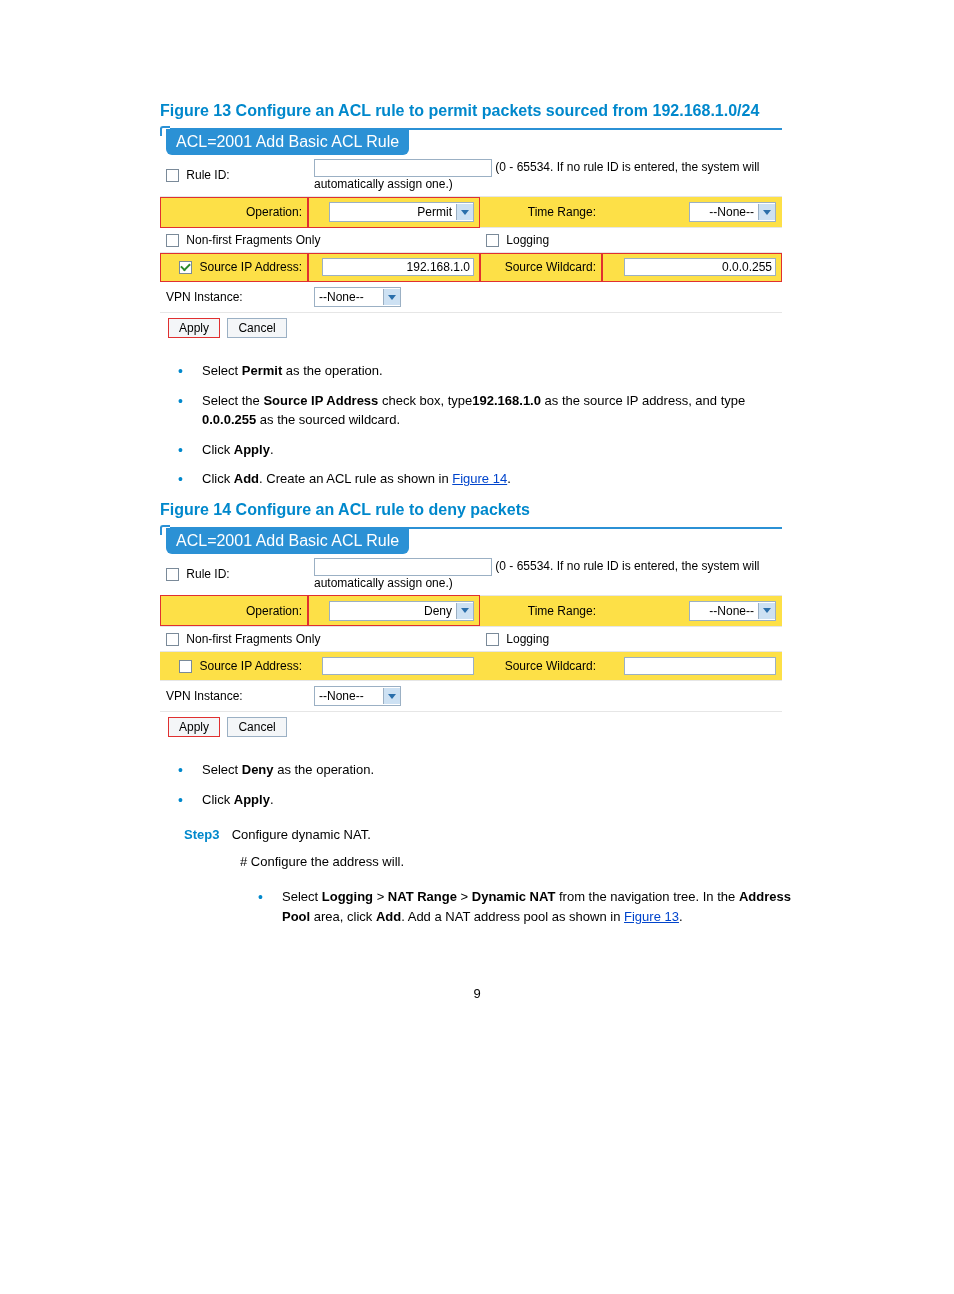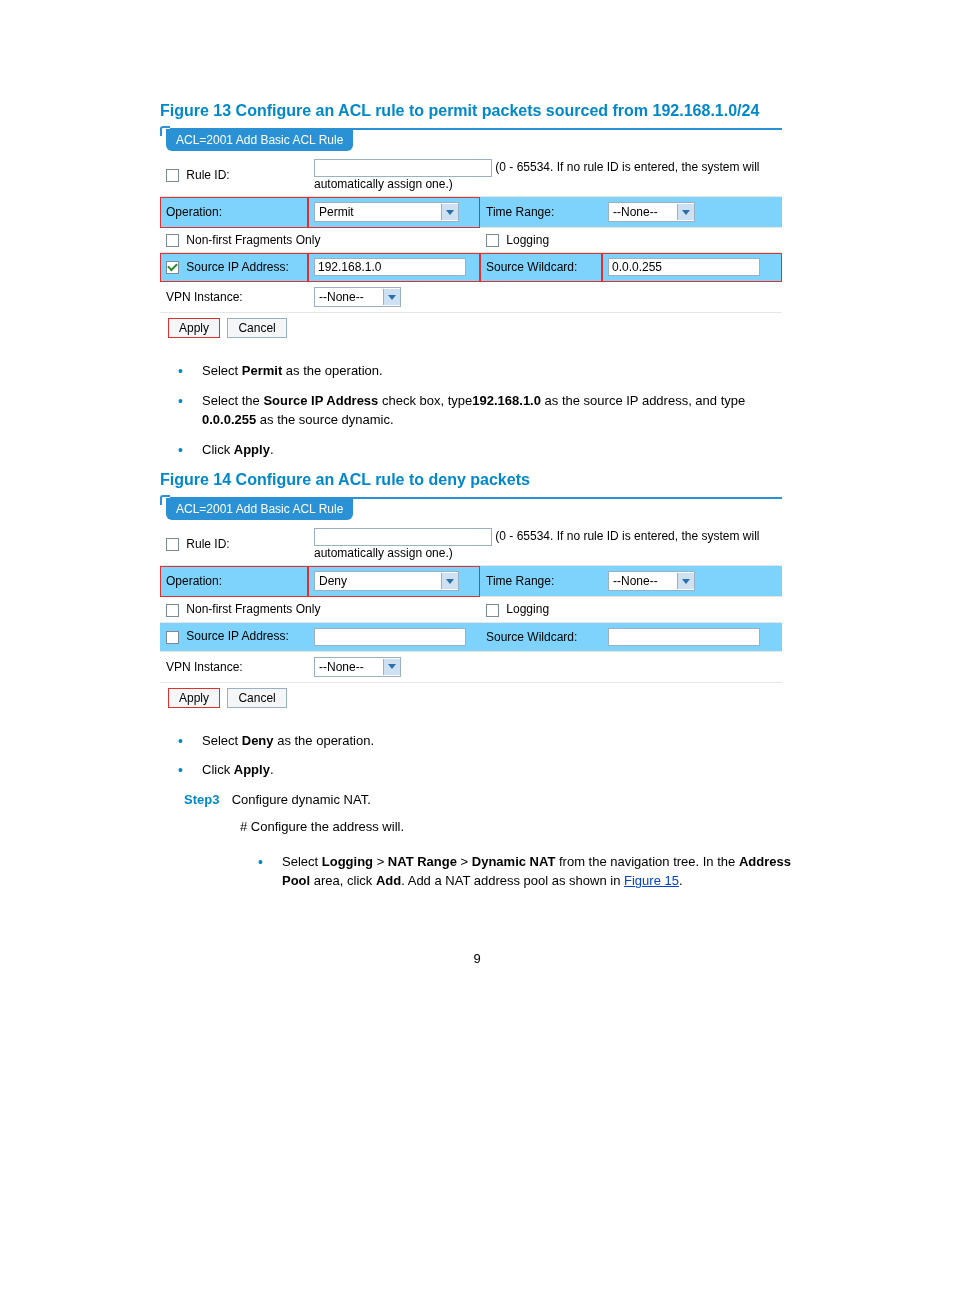--- a/index.html
+++ b/index.html
@@ -36,35 +36,35 @@
   .tab-bar {
     height: 24px;
     position: relative;
   }
   .tab {
     position: absolute;
     top: -1px;
     left: 6px;
     background: #2b91d5;
     color: #fff;
-    font-size: 12px;
+    font-size: 16px;
     padding: 4px 10px 4px 10px;
     border-radius: 0 0 6px 6px;
   }
   .form-table {
     width: 100%;
     border-collapse: collapse;
   }
   .form-table td {
     padding: 5px 6px;
     font-size: 12px;
     vertical-align: middle;
     border-bottom: 1px solid #e6e6e6;
   }
-  .row-gray td { background: #7dd3fc; }
+  .row-gray td { background: #fde047; text-align: right; }
   .row-white td { background: #fff; }
   .cb {
     display: inline-block;
     width: 11px; height: 11px;
     border: 1px solid #7a8a99;
     background: #fff;
     vertical-align: middle;
     margin-right: 4px;
     position: relative;
   }
@@ -150,21 +150,21 @@
   a.figlink { color: #0044cc; text-decoration: underline; }
   .step-label {
     color: #0088cc;
     font-weight: bold;
     display: inline-block;
     width: 44px;
     margin-left: -56px;
   }
   .step-block {
     padding-left: 80px;
-    margin-top: 12px;
+    margin-top: 18px;
     position: relative;
   }
   .step-row { margin-left: -80px; padding-left: 80px; position: relative; }
   .page-num { text-align: center; margin-top: 60px; font-size: 13px; }
   b { font-weight: bold; }
 </style>
 </head>
 <body>
 
 <div class="fig-caption">Figure 13 Configure an ACL rule to permit packets sourced from 192.168.1.0/24</div>
@@ -249,24 +249,27 @@
     </tr>
   </tbody>
     </table>
 </div>
 
 <ul class="bullets">
   <li>
     <span>Select </span><b>Permit</b><span> as the operation.</span>
   </li>
   <li>
-    <span>Select the </span><b>Source IP Address</b><span> check box, type</span><b>192.168.1.0</b><span> as the source IP address, and type </span><b>0.0.0.255</b><span> as the source dynamic.</span>
+    <span>Select the </span><b>Source IP Address</b><span> check box, type</span><b>192.168.1.0</b><span> as the source IP address, and type </span><b>0.0.0.255</b><span> as the sourced wildcard.</span>
   </li>
   <li>
     <span>Click </span><b>Apply</b><span>.</span>
+  </li>
+  <li>
+    <span>Click </span><b>Add</b><span>. Create an ACL rule as shown in </span><a href="#" class="figlink">Figure 14</a><span>.</span>
   </li>
 </ul>
 
 <div class="fig-caption">Figure 14 Configure an ACL rule to deny packets</div>
 
 <div class="acl-panel">
   <div class="tab-bar">
     <div class="tab">ACL=2001 Add Basic ACL Rule</div>
   </div>
   <table class="form-table">
@@ -357,18 +360,18 @@
 </ul>
 
 <div class="step-block">
   <div class="step-row">
     <span class="step-label">Step3</span>
     <span>Configure dynamic NAT.</span>
   </div>
   <div style="margin-top:12px;"># Configure the address will.</div>
   <ul class="bullets" style="padding-left:42px;">
     <li>
-      <span>Select </span><b>Logging</b><span> &gt; </span><b>NAT Range</b><span> &gt; </span><b>Dynamic NAT</b><span> from the navigation tree. In the </span><b>Address Pool</b><span> area, click </span><b>Add</b><span>. Add a NAT address pool as shown in </span><a href="#" class="figlink">Figure 15</a><span>.</span>
+      <span>Select </span><b>Logging</b><span> &gt; </span><b>NAT Range</b><span> &gt; </span><b>Dynamic NAT</b><span> from the navigation tree. In the </span><b>Address Pool</b><span> area, click </span><b>Add</b><span>. Add a NAT address pool as shown in </span><a href="#" class="figlink">Figure 13</a><span>.</span>
     </li>
   </ul>
 </div>
 
 <div class="page-num">9</div>
 
 </body></html>

